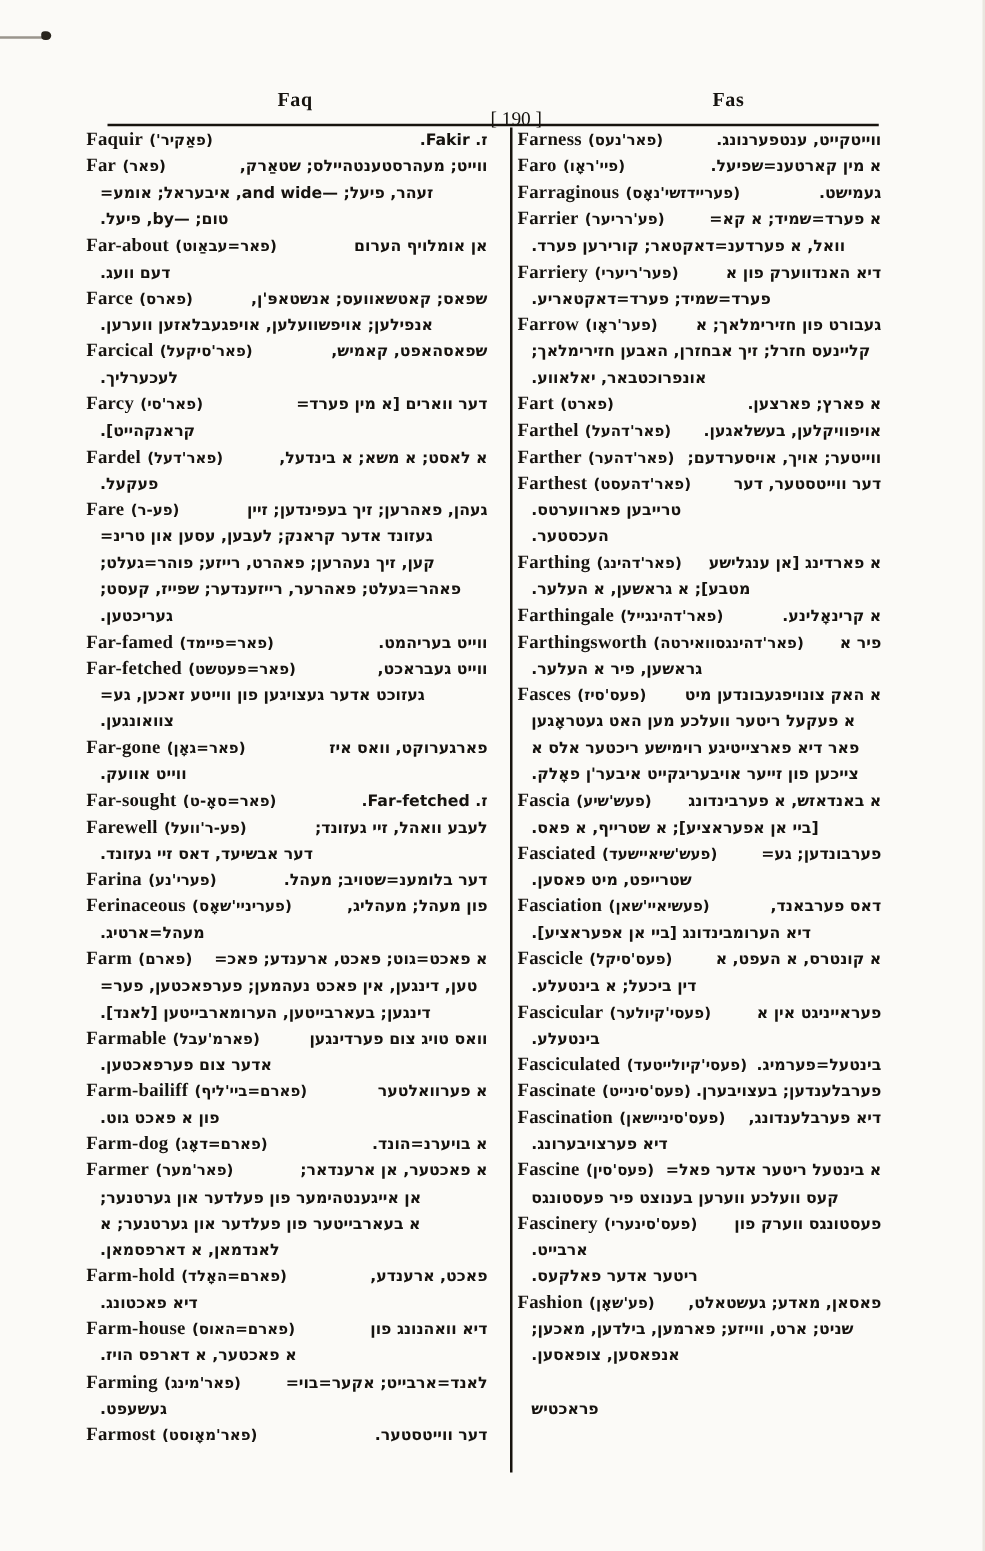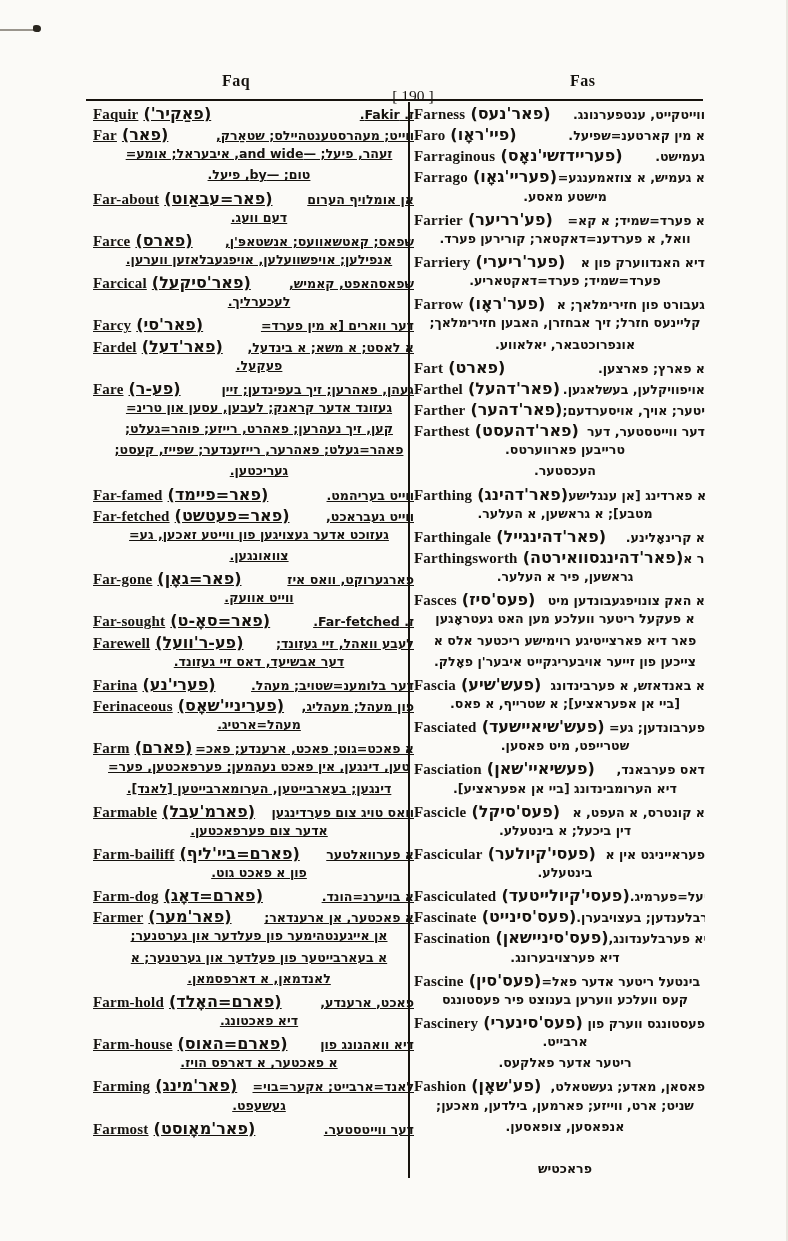--- a/index.html
+++ b/index.html
@@ -18,43 +18,43 @@
   
   .header{position:absolute;top:72px;left:0;width:788px;height:22px;}
   .guide-left{position:absolute;left:222px;top:0;font-weight:bold;font-size:16px;letter-spacing:.5px;}
   .page-num{position:absolute;left:368px;top:0;width:90px;text-align:center;font-size:15.5px;margin-top:15px;}
   .guide-right{position:absolute;left:570px;top:0;font-weight:bold;font-size:16px;letter-spacing:.5px;text-align:right;}
   .header-rule{position:absolute;left:86px;top:99px;width:617px;height:2px;background:#17130e;}
 
   
   .col-divider{position:absolute;left:408px;top:102px;width:1.5px;height:1076px;background:#17130e;}
   .column{position:absolute;top:104px;}
-  .column.left{left:93px;width:321px;text-decoration:underline;}
+  .column.left{left:69px;width:321px;}
   .column.right{left:414px;width:291px;}
 
   .line{
     height:21.15px;
     display:flex;
     justify-content:space-between;
     align-items:baseline;
     white-space:nowrap;
     overflow:hidden;
   }
-  .line.cont{justify-content:center;padding-left:11px;}
+  .line.cont{justify-content:flex-start;padding-left:11px;}
   .hw{
     font-family:"Liberation Serif", serif;
     font-weight:bold;
     font-size:15px;
     letter-spacing:.2px;
   }
   .hwgrp{display:flex;align-items:baseline;gap:5px;}
   .tr{
     font-family:"DejaVu Sans", sans-serif;
     font-weight:bold;
-    font-size:16px;
+    font-size:12px;
     direction:rtl;
     unicode-bidi:isolate;
   }
   .suf{font-family:"Liberation Serif", serif;font-weight:bold;font-size:14px;margin-top:32px;}
   .yi{
     font-family:"DejaVu Sans", sans-serif;
     font-weight:bold;
     font-size:12.6px;
     direction:rtl;
     unicode-bidi:isolate;
@@ -126,20 +126,23 @@
     <div class="line cont">
       <span class="yi">לעכערליך.</span>
     </div>
     <div class="line">
       <span class="hwgrp">
         <span class="hw">Farcy</span>
         <span class="tr">(פאר'סי)</span>
       </span>
       <span class="yi">דער ווארים [א מין פערד=</span>
     </div>
+    <div class="line cont">
+      <span class="yi">קראנקהייט].</span>
+    </div>
     <div class="line">
       <span class="hwgrp">
         <span class="hw">Fardel</span>
         <span class="tr">(פאר'דעל)</span>
       </span>
       <span class="yi">א לאסט; א משא; א בינדעל,</span>
     </div>
     <div class="line cont">
       <span class="yi">פעקעל.</span>
     </div>
@@ -334,30 +337,20 @@
         <span class="tr">(פיי'ראָו)</span>
       </span>
       <span class="yi">א מין קארטענ=שפיעל.</span>
     </div>
     <div class="line">
       <span class="hwgrp">
         <span class="hw">Farraginous</span>
         <span class="tr">(פעריידזשי'נאָס)</span>
       </span>
       <span class="yi">געמישט.</span>
-    </div>
-    <div class="line">
-      <span class="hwgrp">
-        <span class="hw">Farrago</span>
-        <span class="tr">(פעריי'גאָו)</span>
-      </span>
-      <span class="yi">א געמיש, א צוזאמענגע=</span>
-    </div>
-    <div class="line cont">
-      <span class="yi">מישטע מאסע.</span>
     </div>
     <div class="line">
       <span class="hwgrp">
         <span class="hw">Farrier</span>
         <span class="tr">(פע'רריער)</span>
       </span>
       <span class="yi">א פערד=שמיד; א קא=</span>
     </div>
     <div class="line cont">
       <span class="yi">וואל, א פערדענ=דאקטאר; קורירען פערד.</span>

